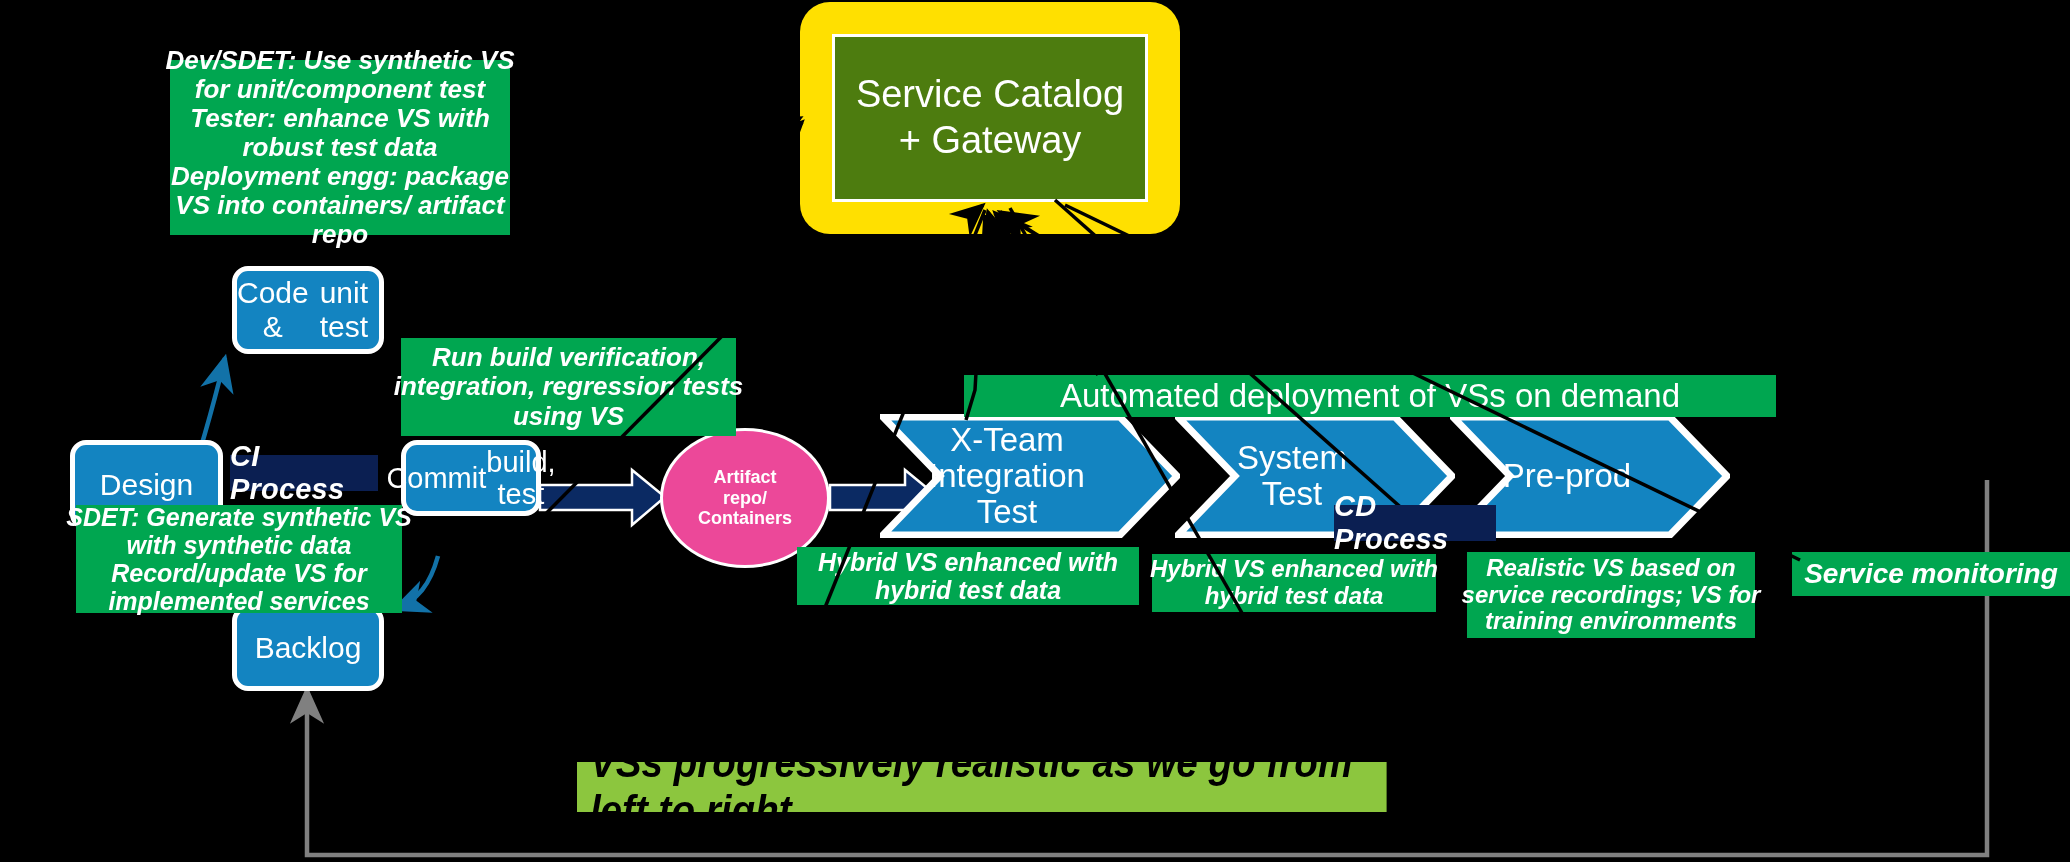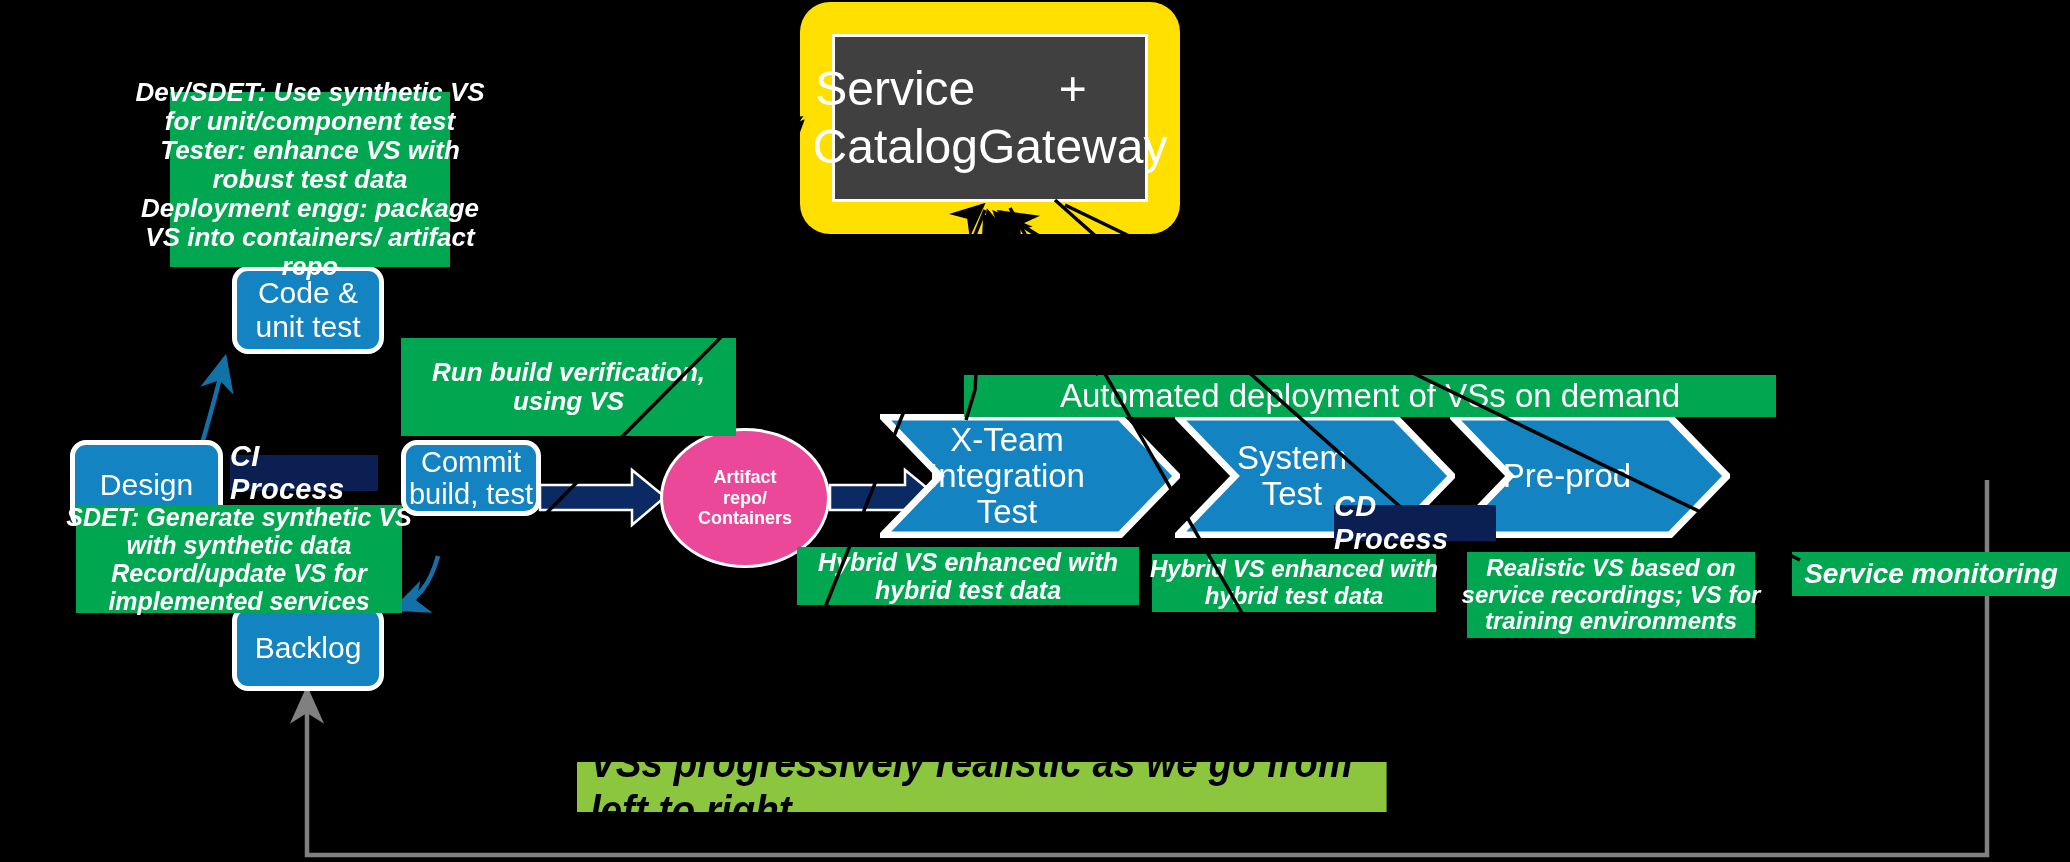--- a/index.html
+++ b/index.html
@@ -40,21 +40,21 @@
   }
 
   
   .blue-node {
     background: #1384C1;
     border: 5px solid #ffffff;
     border-radius: 16px;
     color: #ffffff;
     text-align: center;
     display: flex;
-    flex-direction: column;
+    flex-direction: row;
     justify-content: center;
     align-items: center;
     font-size: 30px;
     line-height: 1.12;
     z-index: 4;
   }
   .blue-node span { display: block; }
 
   
   .navy-label {
@@ -71,27 +71,27 @@
   }
 
   
   #catalog-outer {
     background: #FFE000;
     border-radius: 30px;
     z-index: 5;
   }
   #catalog-inner {
     position: absolute;
-    background: #404040;
+    background: #4d7c0f;
     border: 3px solid #ffffff;
     color: #ffffff;
-    font-size: 48px;
+    font-size: 38px;
     line-height: 1.2;
     display: flex;
-    flex-direction: row;
+    flex-direction: column;
     justify-content: center;
     align-items: center;
     text-align: center;
   }
   #catalog-inner span { display: block; }
 
   
   #artifact {
     background: #ec4899;
     border: 3px solid #ffffff;
@@ -180,37 +180,38 @@
     <path d="M 830,485 L 905,485 L 905,470 L 938,497 L 905,525 L 905,510 L 830,510 z" fill="#0B2A63" stroke="#ffffff" stroke-width="2.5"></path>
   </svg>
 
   <div class="abs" id="catalog-outer" style="left:800px; top:2px; width:380px; height:232px;">
     <div id="catalog-inner" style="left:32px; top:32px; right:32px; bottom:32px;">
       <span>Service Catalog</span>
       <span>+ Gateway</span>
     </div>
   </div>
 
-  <div class="abs green-note" style="left:170px; top:92px; width:280px; height:175px; font-size:26px;">
+  <div class="abs green-note" style="left:170px; top:60px; width:340px; height:175px; font-size:26px;">
     <span>Dev/SDET: Use synthetic VS</span>
     <span>for unit/component test</span>
     <span>Tester: enhance VS with</span>
     <span>robust test data</span>
     <span>Deployment engg: package</span>
     <span>VS into containers/ artifact</span>
     <span>repo</span>
   </div>
 
   <div class="abs blue-node" style="left:232px; top:266px; width:152px; height:88px;">
     <span>Code &amp;</span>
     <span>unit test</span>
   </div>
 
   <div class="abs green-note" style="left:401px; top:338px; width:335px; height:98px; font-size:26px;">
     <span>Run build verification,</span>
+    <span>integration, regression tests</span>
     <span>using VS</span>
   </div>
 
   <div class="abs blue-node" style="left:70px; top:440px; width:153px; height:90px;align-items:center;">
     <span>Design</span>
   </div>
 
   <div class="abs navy-label" style="left:230px; top:455px; width:148px; height:36px;">
     <span>CI Process</span>
   </div>

